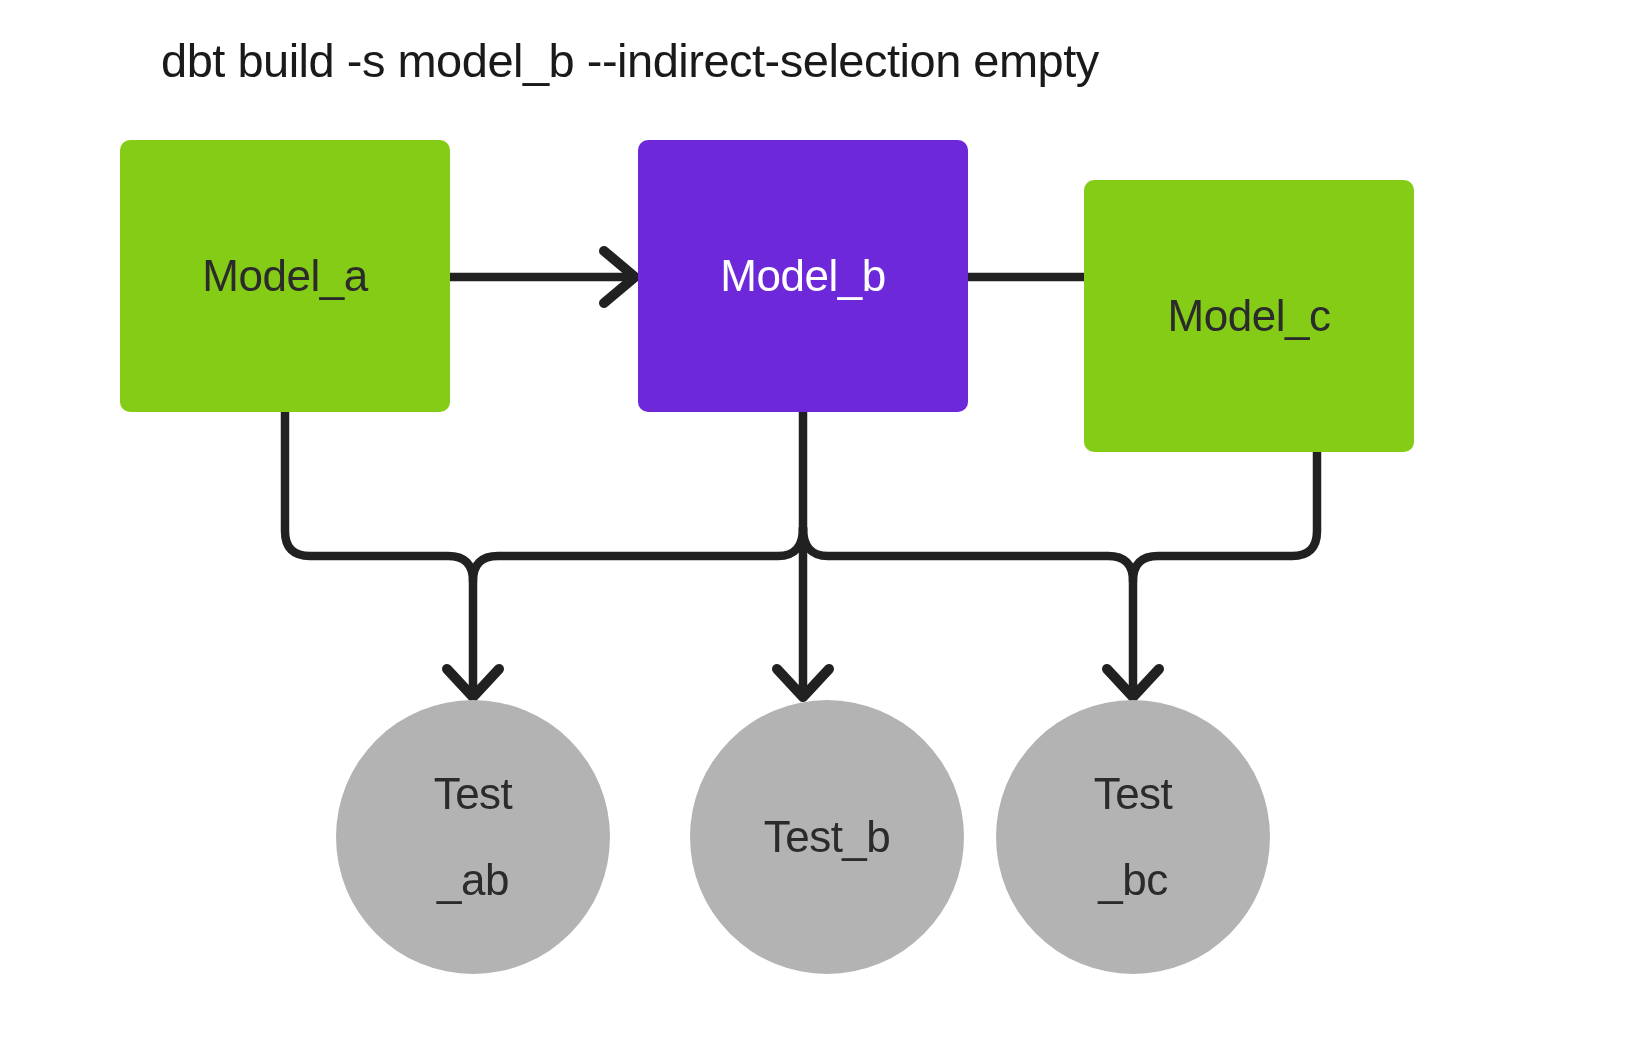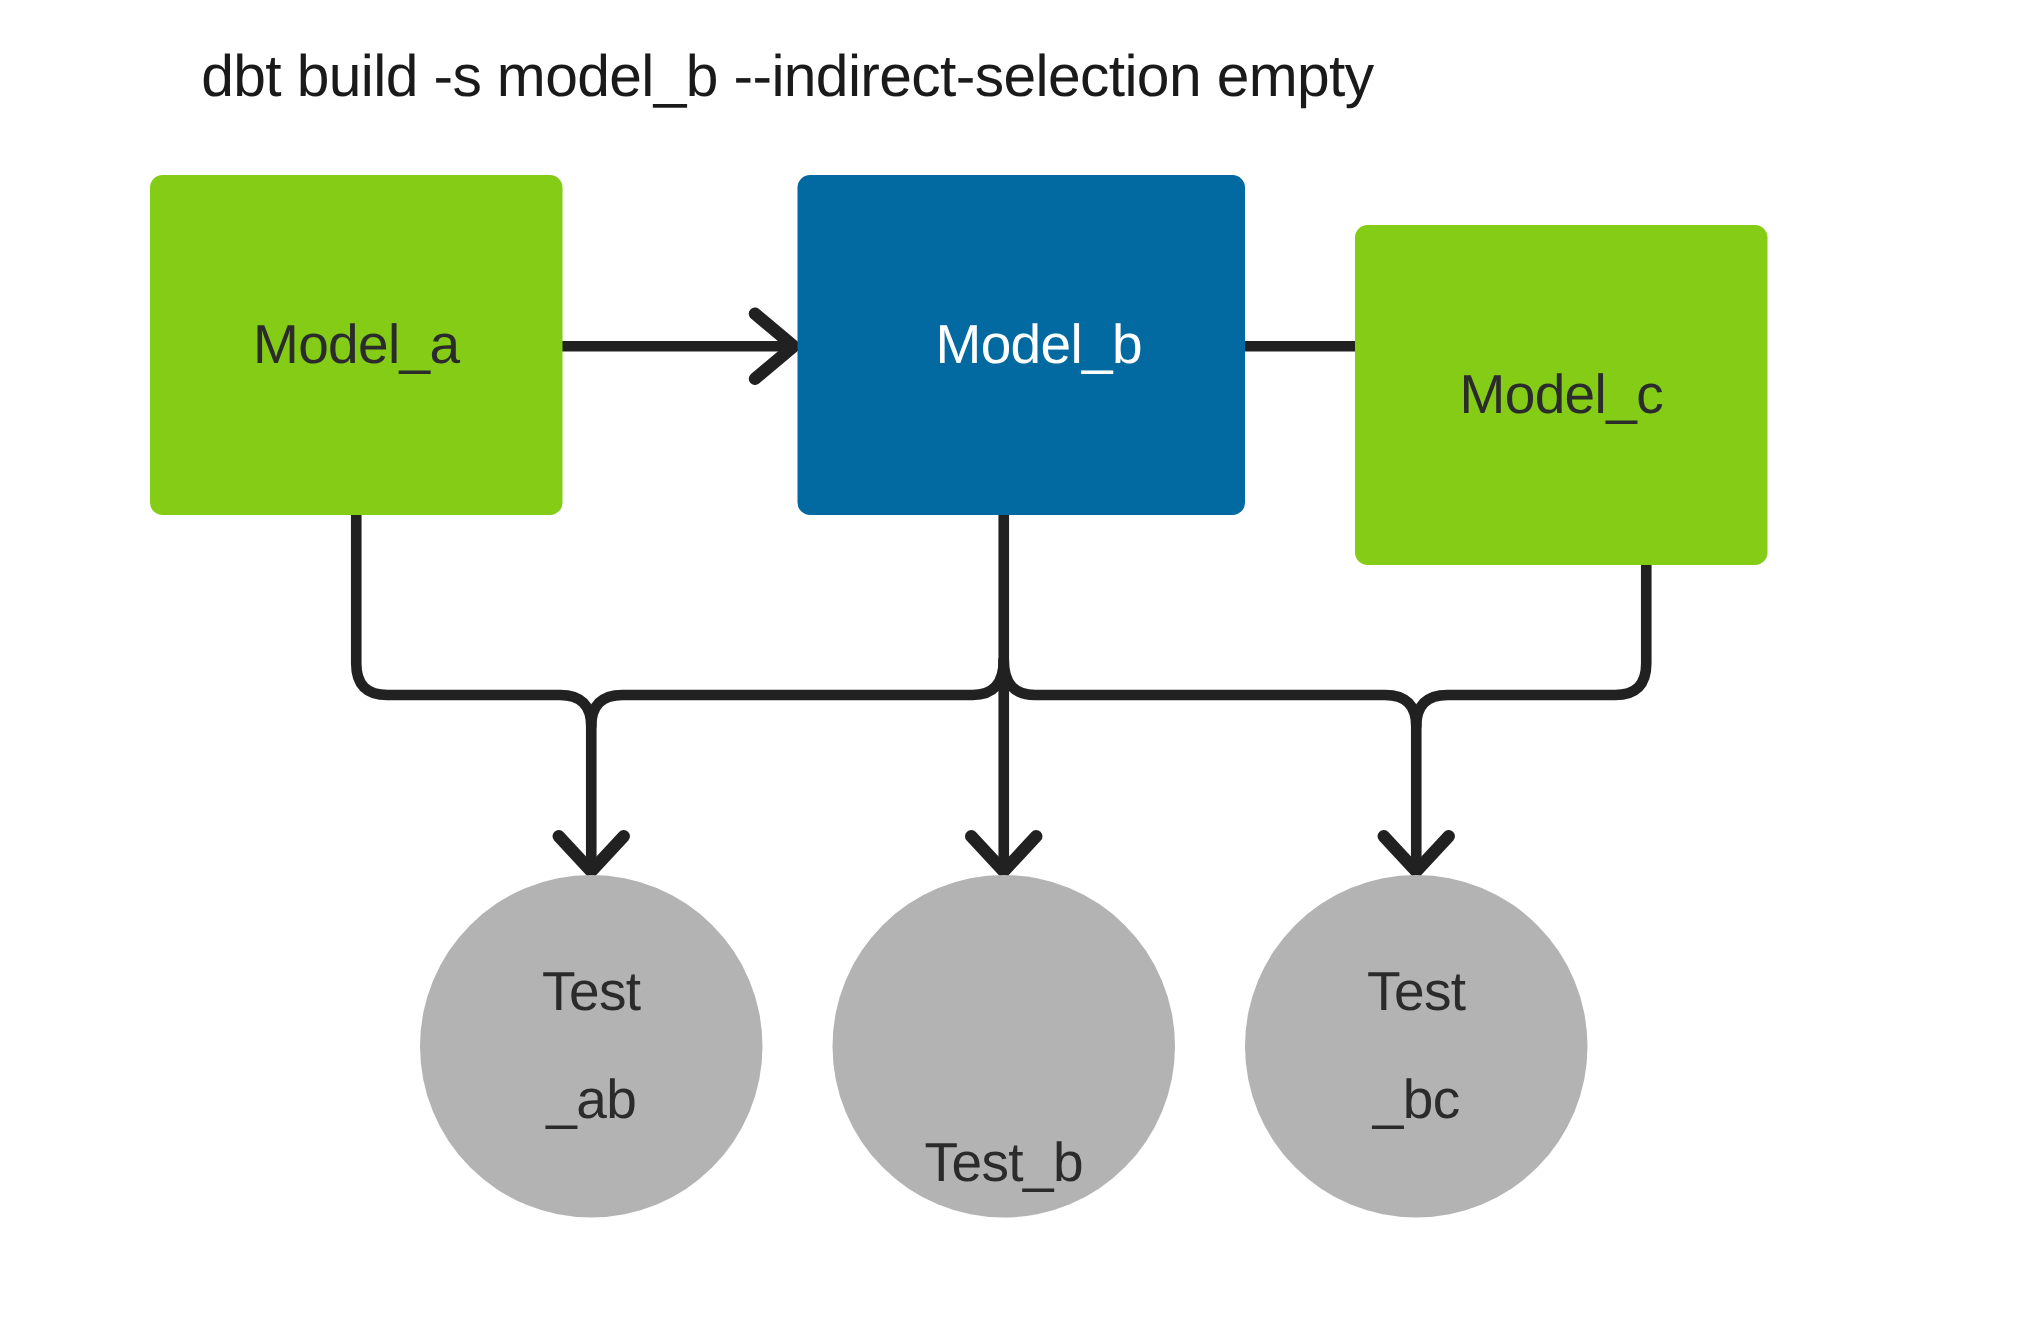--- a/index.html
+++ b/index.html
@@ -41,21 +41,21 @@
     top: 140px;
     border-radius: 10px;
     background: #84cc16;
     display: flex;
     align-items: center;
     justify-content: center;
     font-size: 44px;
     letter-spacing: -0.5px;
     color: #2b2b2b;
   }
-  .model-box.selected { background: #0369a1; color: #ffffff; padding-left: 28px; }
+  .model-box.selected { background: #6d28d9; color: #ffffff; }
   .box-a { left: 120px; }
   .box-b { left: 638px; }
   .box-c { left: 1084px; margin-top: 40px; }
   .test-circle {
     position: absolute;
     width: 274px;
     height: 274px;
     top: 700px;
     border-radius: 50%;
     background: #b3b3b3;
@@ -63,21 +63,21 @@
     flex-direction: column;
     align-items: center;
     justify-content: center;
     font-size: 44px;
     letter-spacing: -0.5px;
     color: #2b2b2b;
     text-align: center;
   }
   .test-circle span { display: block; line-height: 86px; }
   .circ-ab { left: 336px; }
-  .circ-b  { left: 666px; justify-content: flex-end; }
+  .circ-b  { left: 690px; }
   .circ-bc { left: 996px; }
 </style>
 </head>
 <body>
 
 <div class="canvas">
 
   <div class="title">dbt build -s model_b --indirect-selection empty</div>
 
   <svg class="edges" viewBox="0 0 1630 1060" aria-hidden="true">

